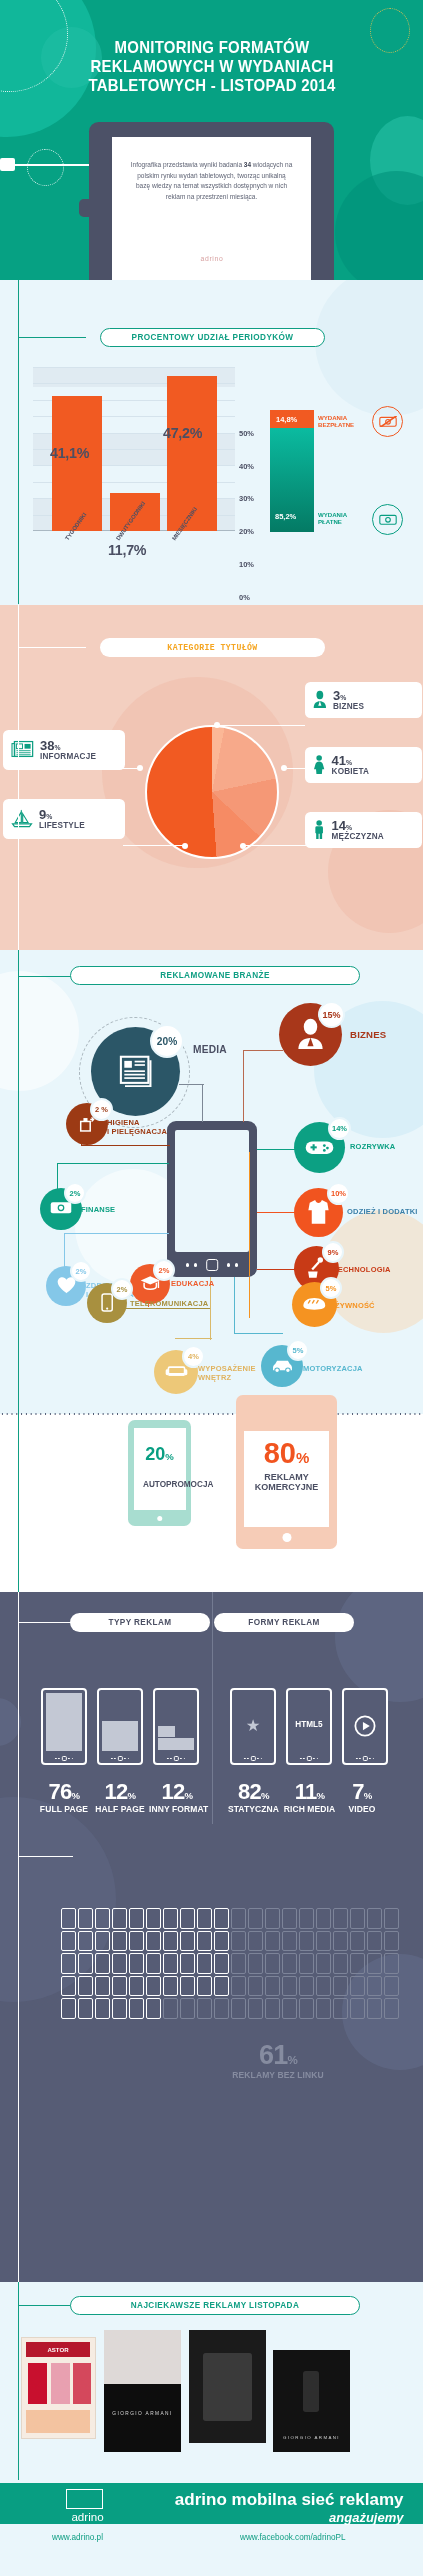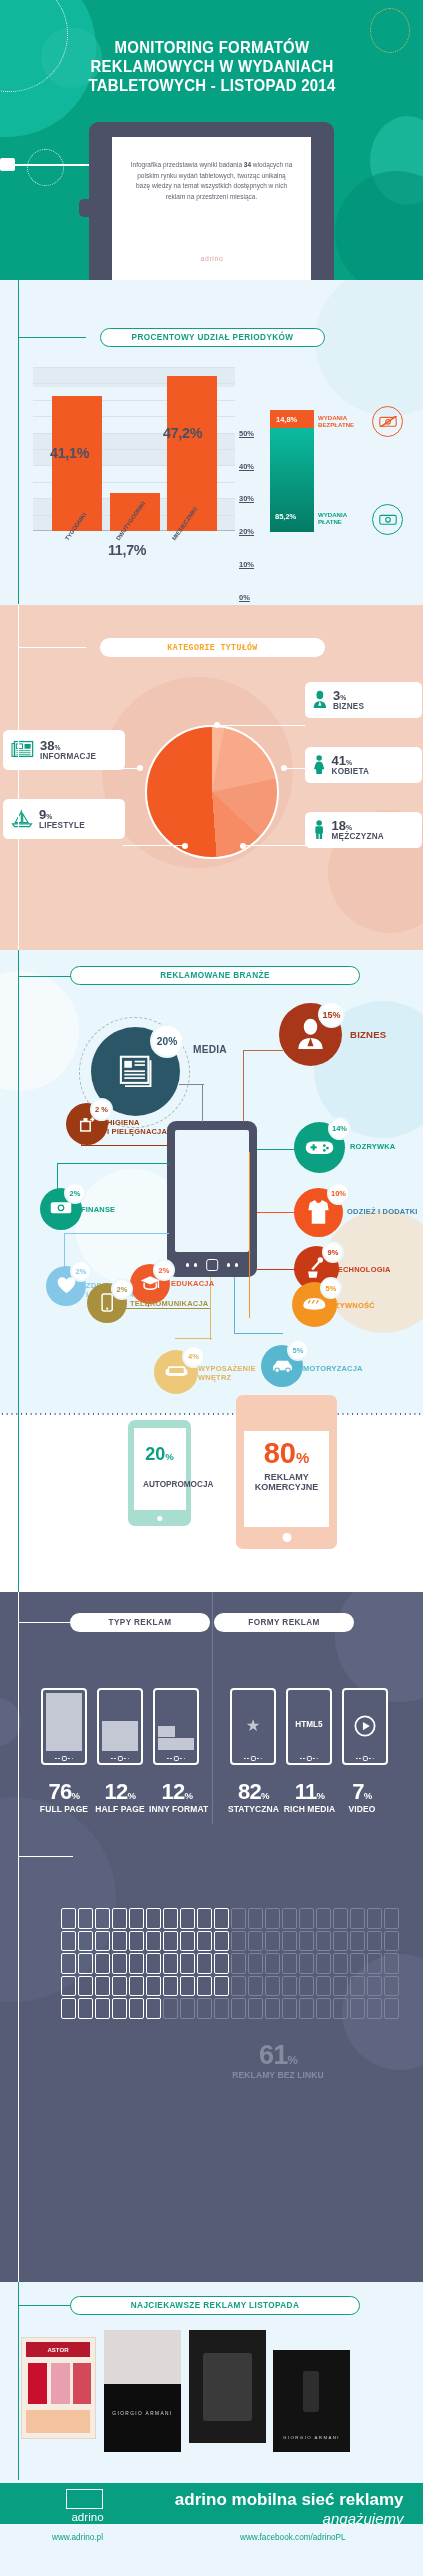--- a/index.html
+++ b/index.html
@@ -71,21 +71,21 @@
               background:#eaf6fb; overflow:hidden; }
   .sec-bars .bigcircle { position:absolute; right:-41px; top:-13.7px; width:150px; height:150px;
                          border-radius:50%; background:#e1f1f8; }
   .chart-plot { position:absolute; left:33px; top:87px; width:202px; height:164px; }
   .gridband { position:absolute; left:0; right:0; background:#dde9f0; opacity:.8; }
   .gridline { position:absolute; left:0; right:0; height:0.7px; background:#d5e3ec; }
   .bar { position:absolute; bottom:0; background:#f15a22; }
   .bar-lbl { position:absolute; color:#4b4f63; font-weight:bold; font-size:14.3px;
              letter-spacing:-0.3px; white-space:nowrap; }
   .bar-lbl span { font-size:7.5px; }
-  .axis-lbl { position:absolute; color:#4b4f63; font-weight:bold; font-size:7.5px;text-decoration:underline; }
+  .axis-lbl { position:absolute; color:#4b4f63; font-weight:bold; font-size:7.5px; }
   .cat-lbl { position:absolute; color:#4b4f63; font-weight:bold; font-size:5.8px;
              transform-origin:left top; transform:rotate(-55deg); white-space:nowrap; }
   .stack { position:absolute; left:270px; top:130px; width:44px; height:122px; }
   .stack .top { position:absolute; left:0; right:0; top:0; height:18px; background:#f15a22; }
   .stack .bot { position:absolute; left:0; right:0; top:18px; bottom:0;
                 background:linear-gradient(#0bbba0,#047a64); }
   .stack-val { position:absolute; color:#fff; font-weight:bold; font-size:7.5px; }
   .stack-txt { position:absolute; font-weight:bold; font-size:6.1px; line-height:1.15; }
   .icon-circ { position:absolute; width:31px; height:31px; border-radius:50%;
                border:1.7px solid currentColor; display:flex; align-items:center;
@@ -168,21 +168,21 @@
              background:#eaf6fb; overflow:hidden; }
   .adbox { position:absolute; }
 
   
   .footer-bar { position:absolute; left:0; top:2483px; width:424px; height:41px;
                 background:#089e82; }
   .footer-links { position:absolute; left:0; top:2527px; width:424px; height:27px; }
   .flink { position:absolute; color:#0f9e83; font-size:8.2px; }
   .ftxt { position:absolute; right:20.5px; top:6.8px; text-align:right; color:#fff; }
   .ftxt .l1 { font-size:17px; font-weight:bold; }
-  .ftxt .l2 { font-size:15px; font-weight:normal; font-style:italic; }
+  .ftxt .l2 { font-size:13px; font-weight:bold; font-style:italic; }
   .flogo { position:absolute; left:60px; top:5.5px; width:55px; }
   .flogo .sq { width:37px; height:20.5px; border:1.4px solid #fff; margin-left:5.5px; }
   .flogo .nm { color:#fff; font-size:11.6px; margin-top:1.4px; text-align:center; }
 </style>
 </head>
 <body>
 
 <div class="page">
 
   <div class="hero">
@@ -338,21 +338,21 @@
     <div class="card" style="left:305px;top:207px;width:117px;height:36px;">
       <span>
         <svg width="12.3" height="19" viewBox="0 0 18 28">
             <circle cx="9" cy="4.3" r="4.1" fill="#0c9e81"></circle>
             <rect x="3.4" y="9.2" width="11.2" height="11" rx="2.2" fill="#0c9e81"></rect>
             <rect x="4.6" y="18" width="3.6" height="10" fill="#0c9e81"></rect>
             <rect x="9.8" y="18" width="3.6" height="10" fill="#0c9e81"></rect>
           </svg>
       </span>
       <span>
-        <span class="num"><span>18</span><i>%</i></span>
+        <span class="num"><span>14</span><i>%</i></span>
         <span class="cap">MĘŻCZYZNA</span>
       </span>
     </div>
 
     <div class="card" style="left:2.7px;top:125px;width:122px;height:40px;">
       <span>
         <svg width="23" height="18" viewBox="0 0 34 26">
             <rect x="5" y="2" width="27" height="22" fill="none" stroke="#0c9e81" stroke-width="1.8"></rect>
             <rect x="1.5" y="5" width="4" height="19" fill="none" stroke="#0c9e81" stroke-width="1.6"></rect>
             <rect x="8" y="5.5" width="9" height="7" fill="none" stroke="#0c9e81" stroke-width="1.4"></rect>

